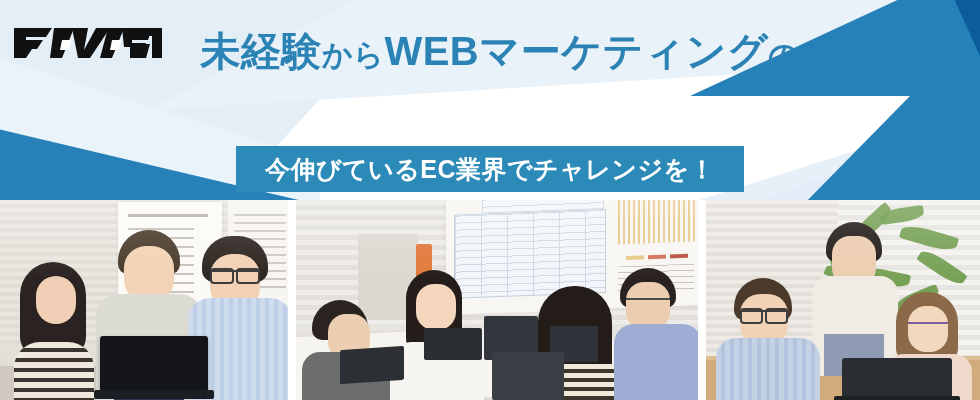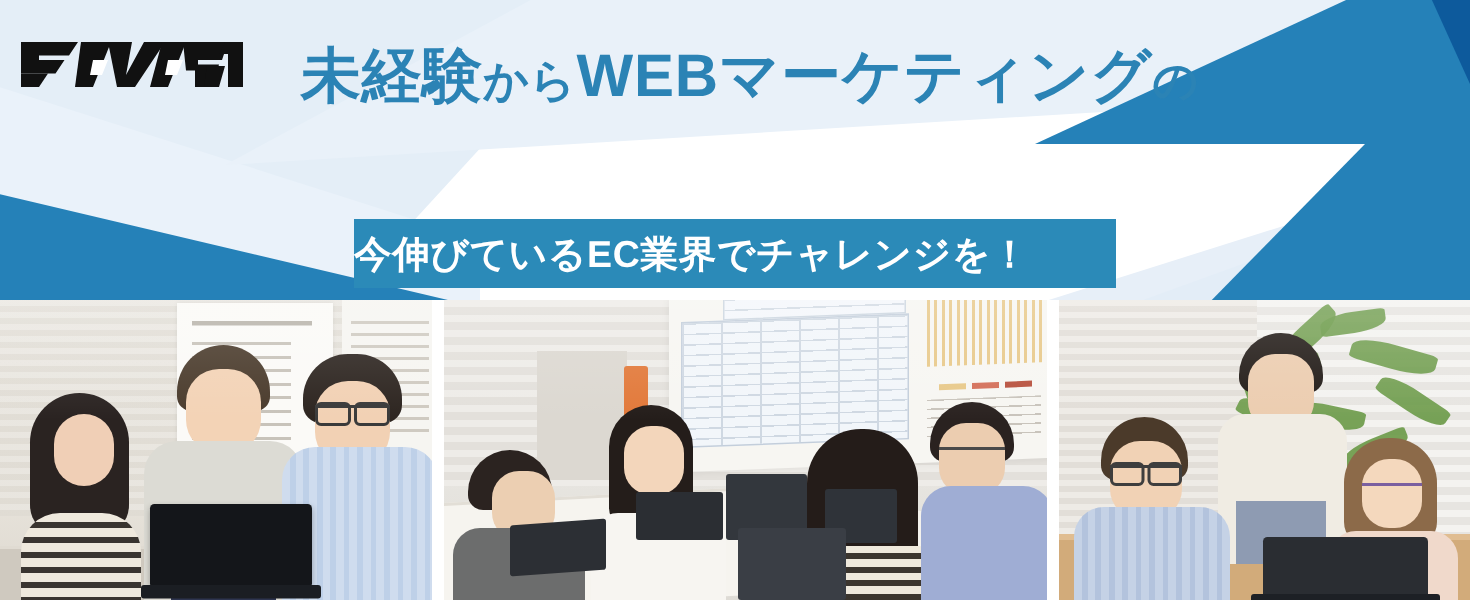--- a/index.html
+++ b/index.html
@@ -94,21 +94,21 @@
     white-space:nowrap;
   }
   .hl-line1{font-size:40px;}
   .hl-line2{font-size:40px;margin-top:4px;}
   .hl-small{font-size:30px;font-weight:bold;}
 
   
   .subbanner{
     position:absolute;left:236px;top:146px;width:508px;height:46px;
     background:#2b8ab8;
-    display:flex;align-items:center;
+    display:flex;align-items:center;justify-content:center;
   }
   .subbanner-text{
     color:#ffffff;font-size:25px;font-weight:bold;white-space:nowrap;
     letter-spacing:0.5px;
   }
 
   
   .photos{
     position:absolute;left:0;top:200px;width:980px;height:200px;
     display:flex;gap:0;background:#ffffff;

